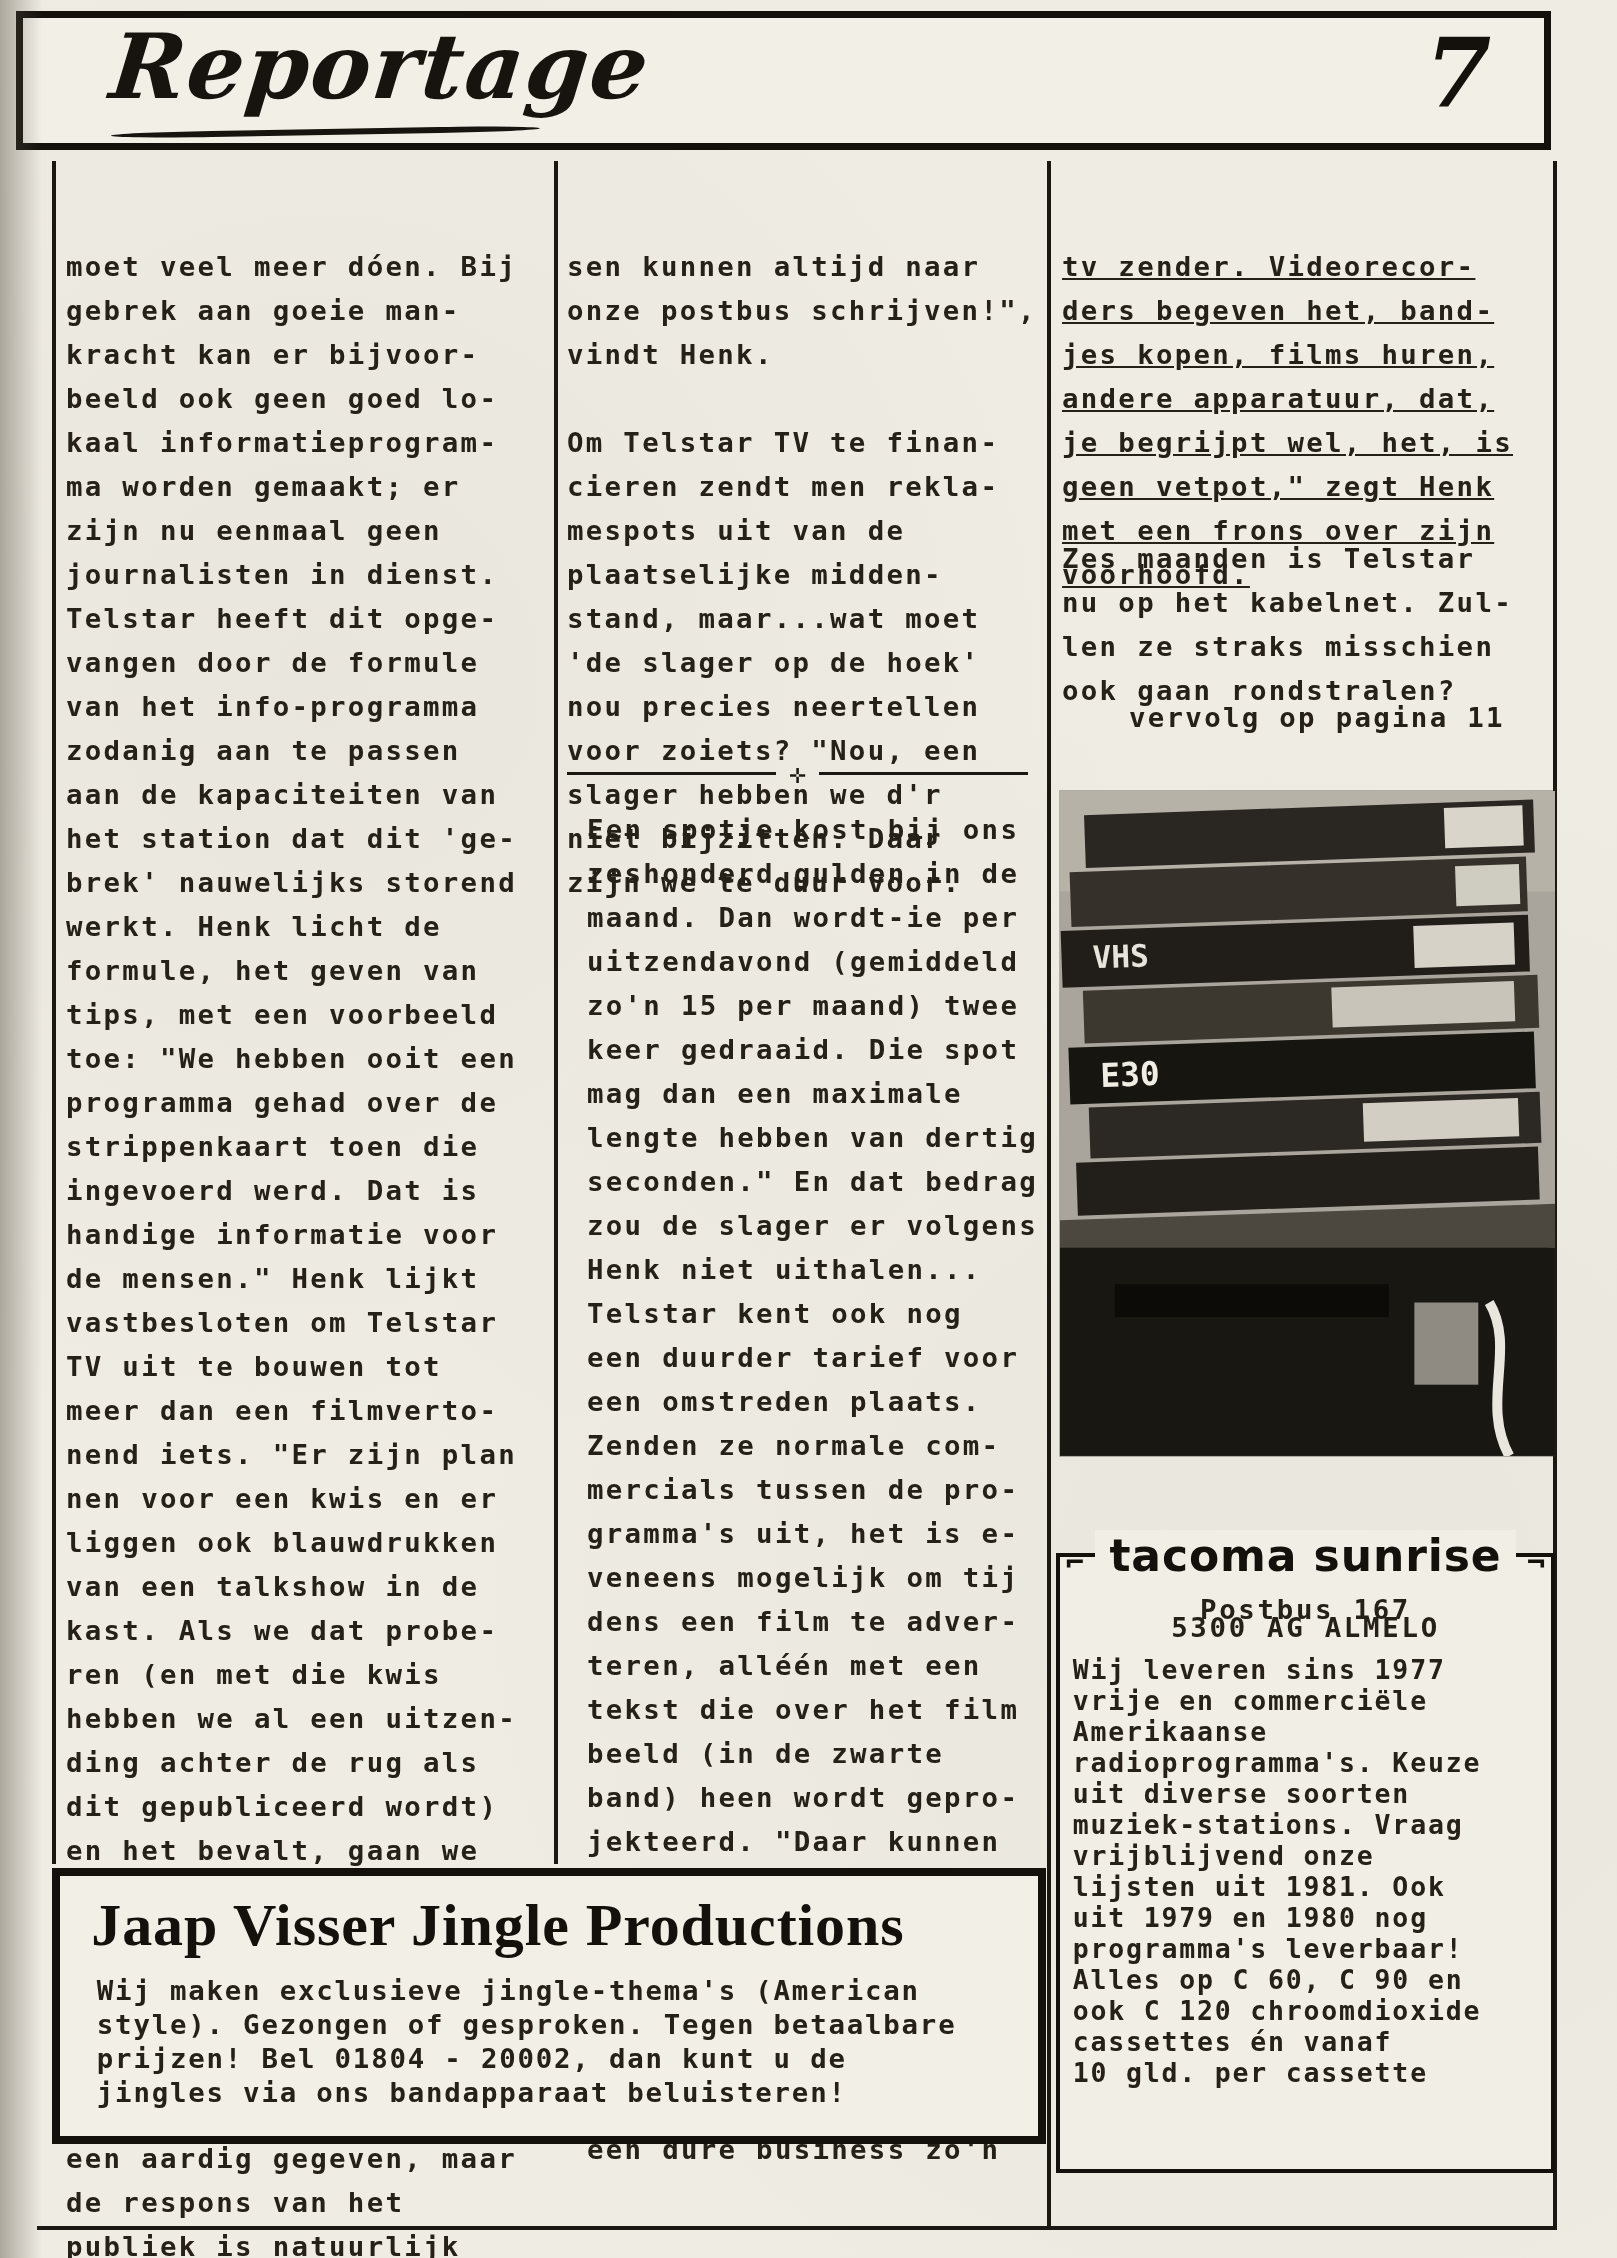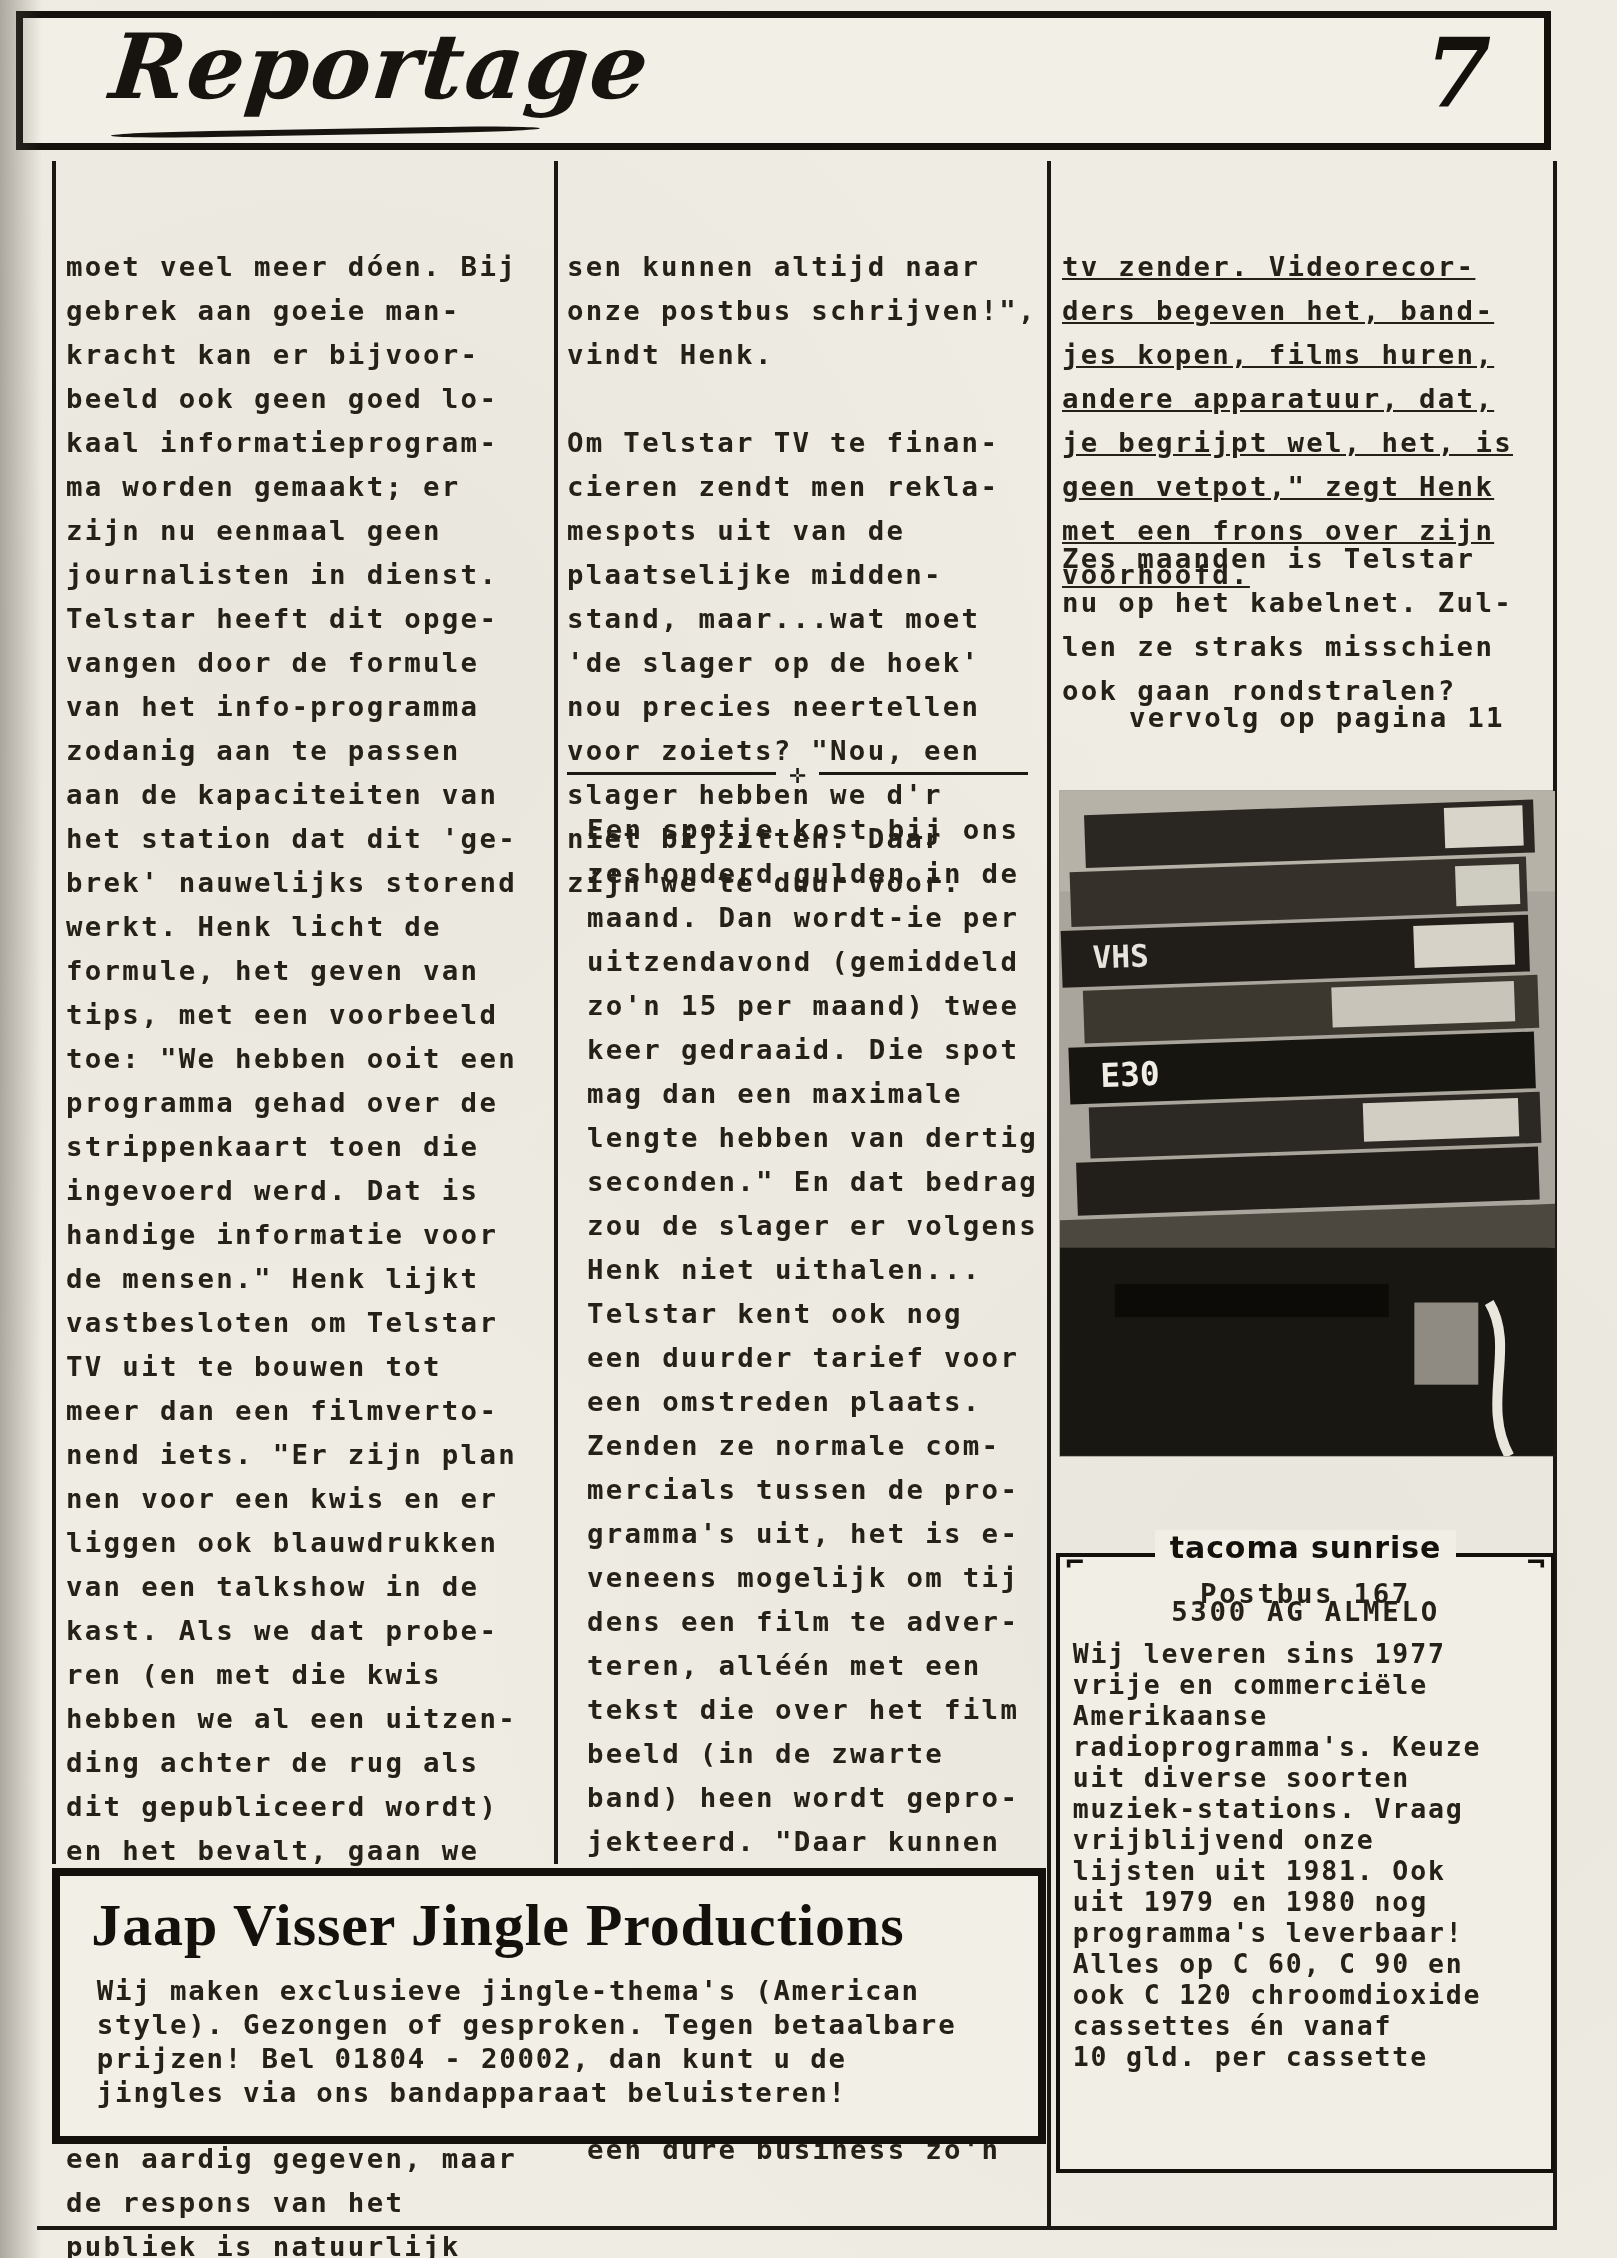--- a/index.html
+++ b/index.html
@@ -60,21 +60,21 @@
   }
   
   .tacoma-box {
     position:absolute; left:1056px; top:1553px; width:499px; height:620px;
     border:4.6px solid #14110d; background:#f1eee6; box-sizing:border-box;
     text-align:center; z-index:3;
   }
   .tacoma-logo {
     display:inline-block; position:relative; top:-27.4px; background:#f1eee6;
     padding:0 14.6px; font-family:"DejaVu Sans", sans-serif; font-weight:bold;
-    font-size:30px; letter-spacing:0.9px; color:#14110d; white-space:nowrap;
+    font-size:44px; letter-spacing:0.9px; color:#14110d; white-space:nowrap;
   }
   .tacoma-corner { position:absolute; font-size:31px; font-weight:bold; color:#14110d; top:-12.8px; }
   .tacoma-corner.left { left:5.5px; }
   .tacoma-corner.right { right:5.5px; }
   .tacoma-addr {
     font-size:27.4px; font-weight:bold; letter-spacing:2.7px; line-height:35px;
     margin-top:-16.4px; color:#252119;
   }
   .tacoma-body {
     text-align:left; white-space:pre; font-size:26.5px; line-height:31px;

